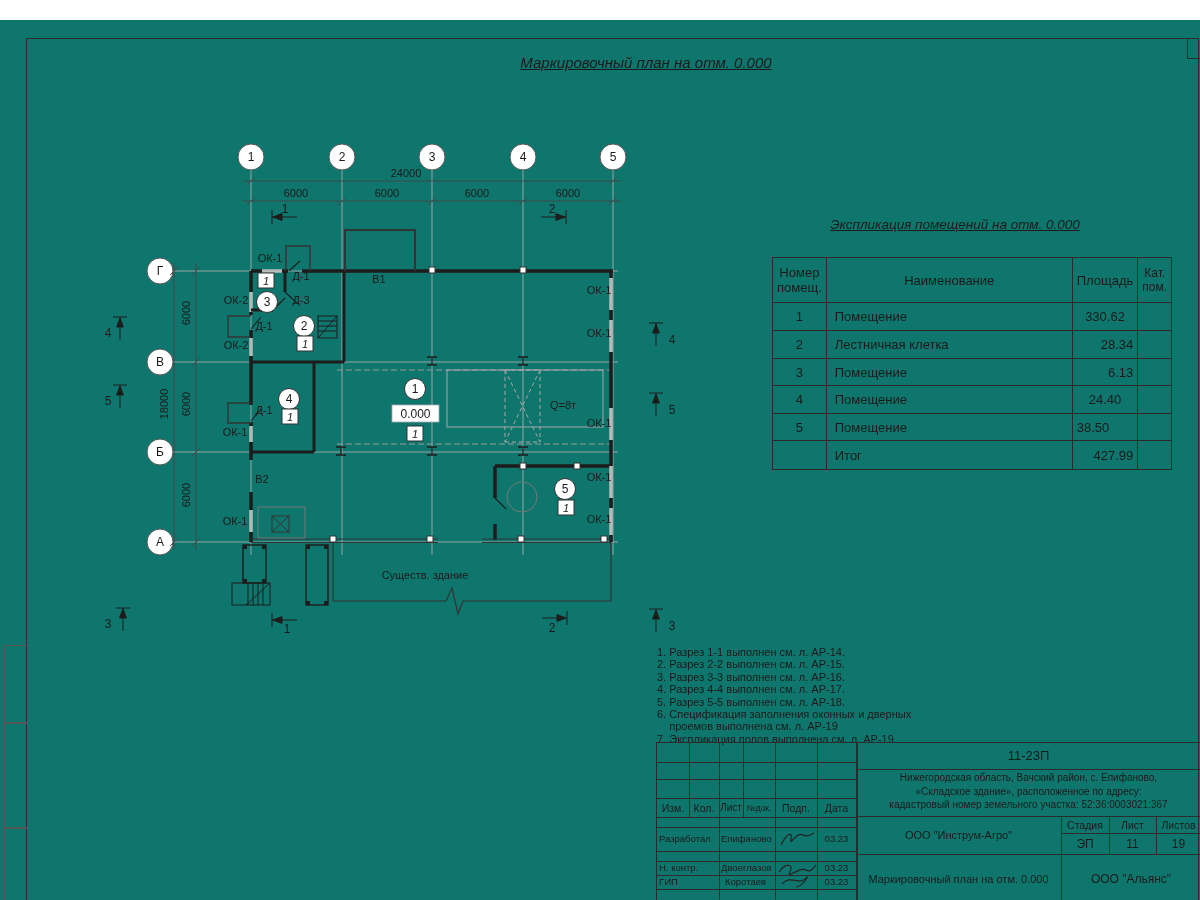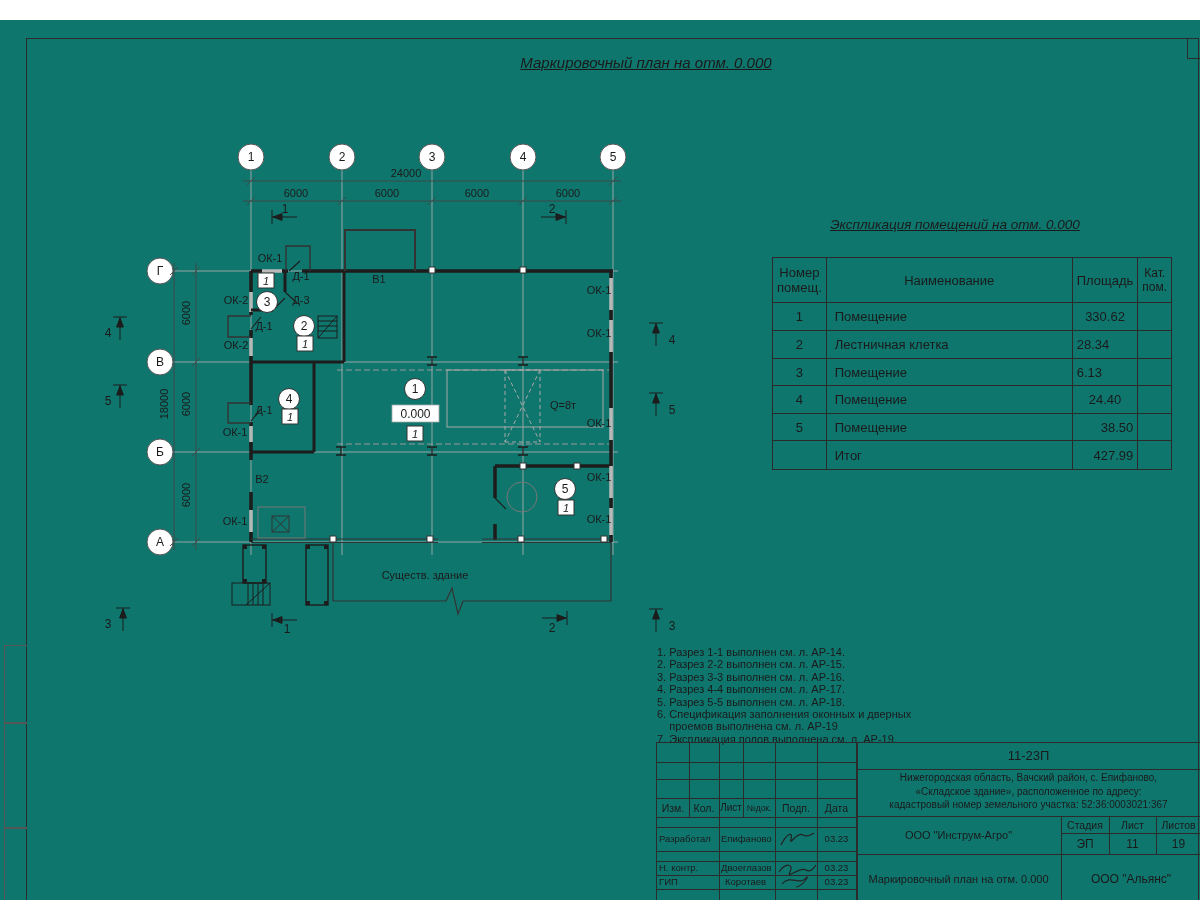--- a/index.html
+++ b/index.html
@@ -277,39 +277,39 @@
     <tbody id="legend-body">
         <tr style="height: 28px;">
           <td style="text-align: center;">1</td>
           <td style="text-align: left; padding-left: 8px;">Помещение</td>
           <td style="text-align: center;">330.62</td>
           <td style="text-align: center;"></td>
         </tr>
         <tr style="height: 28px;">
           <td style="text-align: center;">2</td>
           <td style="text-align: left; padding-left: 8px;">Лестничная клетка</td>
-          <td style="text-align: left;">28.34</td>
+          <td style="text-align: right;">28.34</td>
           <td style="text-align: center;"></td>
         </tr>
         <tr style="height: 27px;">
           <td style="text-align: center;">3</td>
           <td style="text-align: left; padding-left: 8px;">Помещение</td>
-          <td style="text-align: left;">6.13</td>
+          <td style="text-align: right;">6.13</td>
           <td style="text-align: center;"></td>
         </tr>
         <tr style="height: 28px;">
           <td style="text-align: center;">4</td>
           <td style="text-align: left; padding-left: 8px;">Помещение</td>
           <td style="text-align: center;">24.40</td>
           <td style="text-align: center;"></td>
         </tr>
         <tr style="height: 27px;">
           <td style="text-align: center;">5</td>
           <td style="text-align: left; padding-left: 8px;">Помещение</td>
-          <td style="text-align: right;">38.50</td>
+          <td style="text-align: left;">38.50</td>
           <td style="text-align: center;"></td>
         </tr>
         <tr style="height: 29px;">
           <td style="text-align: center;"></td>
           <td style="text-align: left; padding-left: 8px;">Итог</td>
           <td style="text-align: right;">427.99</td>
           <td style="text-align: center;"></td>
         </tr>
       </tbody>
   </table>

